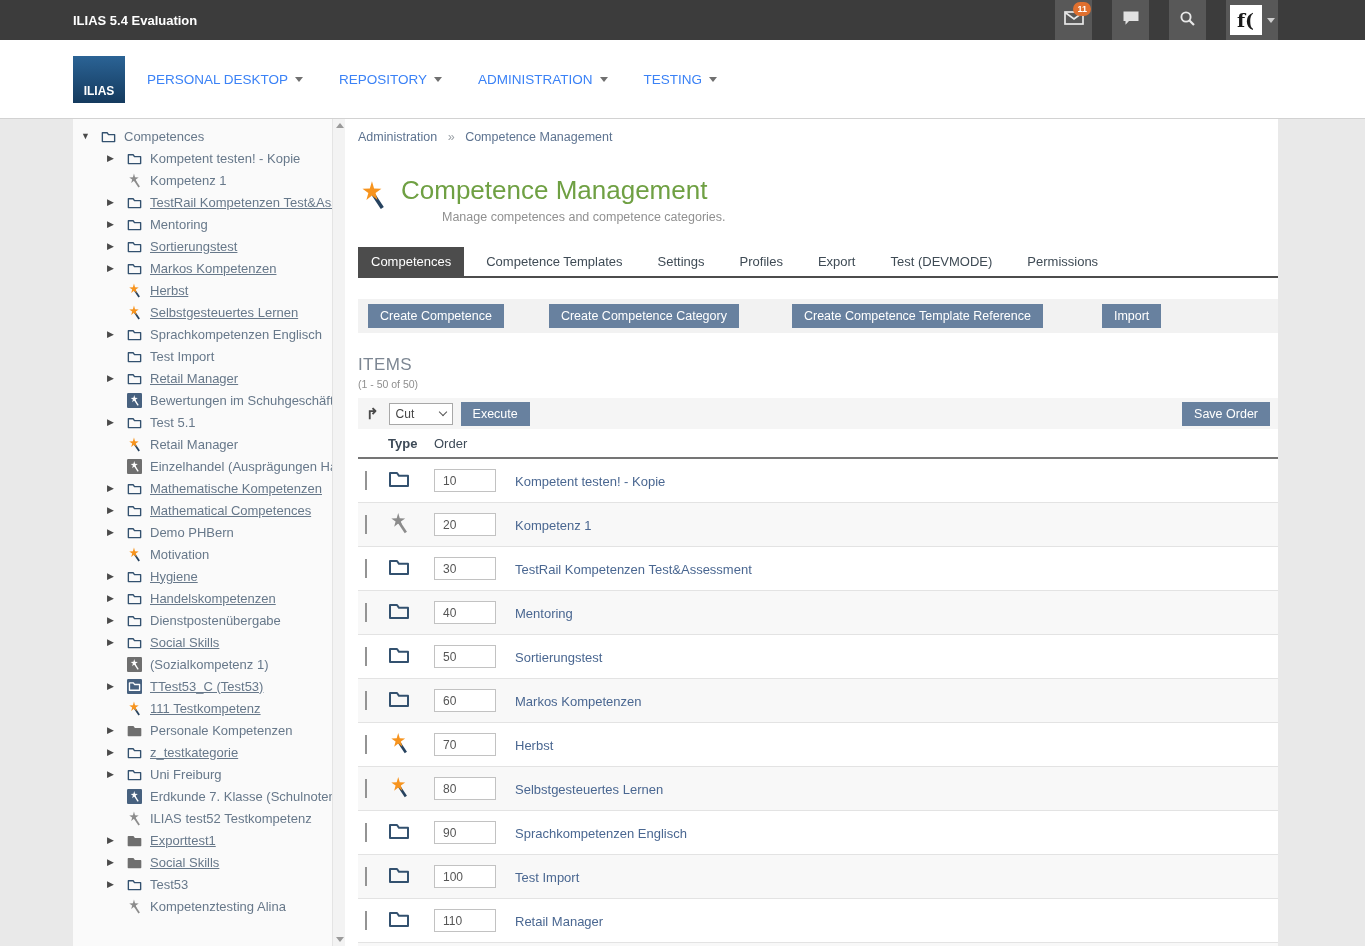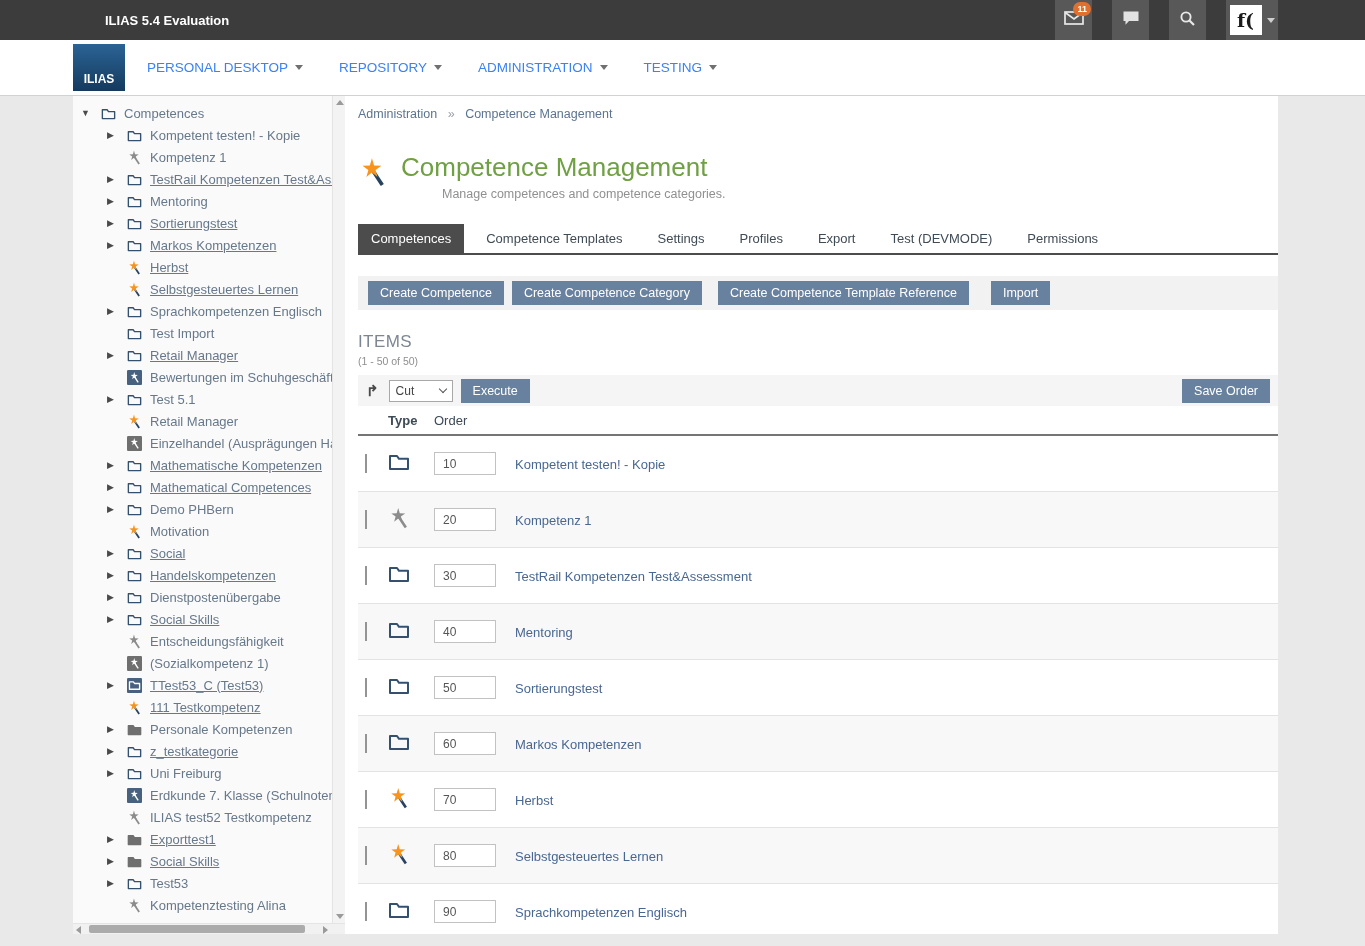--- a/index.html
+++ b/index.html
@@ -4,29 +4,29 @@
 <style>
   * { box-sizing: border-box; }
   html,body { margin:0; padding:0; }
   body {
     width:1365px; height:946px; overflow:hidden;
     font-family:"Liberation Sans", sans-serif;
     background:#e9e9e9;
   }
   
   .topbar { height:40px; background:#3c3c3c; display:flex; align-items:center; position:relative; }
-  .topbar-title { color:#ffffff; font-weight:bold; font-size:13px; margin-left:105px; }
+  .topbar-title { color:#ffffff; font-weight:bold; font-size:13px; margin-left:73px; }
   .topbar-right { position:absolute; right:87px; top:0; height:40px; display:flex; align-items:stretch; }
   .top-cell { width:37px; background:#585858; margin-left:20px; display:flex; align-items:center; justify-content:center; position:relative; cursor:pointer; }
   .top-cell.avatar-cell { width:52px; }
   .badge { position:absolute; top:2px; right:1px; background:#e0702f; color:#fff; font-size:9px; line-height:10px; padding:2px 4px; border-radius:8px; font-weight:bold; }
   .avatar-box { width:32px; height:30px; background:#ffffff; color:#1a1a1a; font-weight:bold; font-size:19px; font-family:"DejaVu Serif", serif; display:flex; align-items:center; justify-content:center; overflow:hidden; }
   .caret-sm { width:0; height:0; border-left:4px solid transparent; border-right:4px solid transparent; border-top:5px solid #cfcfcf; margin-left:5px; }
   
-  .navbar { height:56px; background:#ffffff; border-bottom:1px solid #d2d2d2; display:flex; align-items:center; }
+  .navbar { height:79px; background:#ffffff; border-bottom:1px solid #d2d2d2; display:flex; align-items:center; }
   .logo { width:52px; height:47px; margin-left:73px; background:linear-gradient(180deg,#2b6395,#143a5e); color:#fff; font-weight:bold; font-size:12px; display:flex; align-items:flex-end; justify-content:center; padding-bottom:5px; cursor:pointer; }
   .menu { display:flex; margin-left:22px; }
   .menu-item { font-size:13.5px; color:#3b82f6; margin-right:36px; display:flex; align-items:center; cursor:pointer; }
   .menu-item .caret { width:0; height:0; border-left:4px solid transparent; border-right:4px solid transparent; border-top:5px solid #707070; margin-left:7px; }
   
   .page { display:flex; height:838px; }
   .container { margin-left:73px; width:1205px; display:flex; }
   
   .tree-panel { width:272px; background:#fafafa; position:relative; overflow:hidden; flex:none; }
   .tree-items { padding-top:6px; height:827px; overflow:hidden; }
@@ -50,39 +50,39 @@
   .breadcrumb a { color:#5d7390; text-decoration:none; cursor:pointer; }
   .breadcrumb .sep { margin:0 7px; }
   .header-block { margin-top:31px; display:flex; align-items:flex-start; }
   .header-icon { margin-top:5px; flex:none; }
   .header-text { margin-left:13px; }
   .page-title { font-size:26px; color:#6fa043; font-weight:400; margin:0; line-height:30px; }
   .page-subtitle { font-size:12.5px; color:#909090; margin-top:5px;margin-left:41px; }
   .tabs { margin-top:23px; display:flex; border-bottom:2px solid #4c4c4c; margin-right:0; }
   .tab { padding:7px 13px; font-size:13px; color:#3f4b55; margin-right:9px; cursor:pointer; white-space:nowrap; }
   .tab.active { background:#4c4c4c; color:#ffffff; }
-  .actions-bar { margin-top:21px; background:#f2f2f2; padding:5px 10px; display:flex; align-items:center; }
+  .actions-bar { margin-top:21px; background:#f2f2f2; padding:5px 10px; display:flex; align-items:center;gap:37px; }
   .btn { background:#68819f; color:#ffffff; font-size:12.5px; padding:5px 12px; border:none; cursor:pointer; font-family:inherit; white-space:nowrap; }
   .actions-bar .btn { margin-right:8px; }
   .actions-bar .btn:nth-child(3) { margin-left:8px; }
   .actions-bar .btn:nth-child(4) { margin-left:14px; }
   .items-heading { margin-top:22px; font-size:17px; color:#7d8793; letter-spacing:0.4px; }
   .items-range { font-size:10.5px; color:#8f8f8f; margin-top:3px; }
   .table-toolbar { margin-top:8px; background:#f5f5f5; height:31px; display:flex; align-items:center; padding:0 8px; }
   .selectall-arrow { font-size:15px; font-weight:bold; color:#4a4a4a; margin-right:10px; cursor:pointer; line-height:1; }
   .select-box { width:64px; height:22px; background:#ffffff; border:1px solid #a8a8a8; display:flex; align-items:center; justify-content:space-between; padding:0 6px; font-size:12px; color:#444; cursor:pointer; margin-right:8px; }
   .select-box .chev { width:6px; height:6px; border-right:1.5px solid #555; border-bottom:1.5px solid #555; transform:rotate(45deg); margin-top:-3px; }
   .save-order { margin-left:auto; }
   
   .thead { display:flex; align-items:center; height:30px; font-size:13px; color:#3d4a57; border-bottom:2px solid #757575; }
   .col-check { width:30px; flex:none; padding-left:7px; }
   .col-type { width:46px; flex:none;font-weight:bold; }
   .col-order { width:81px; flex:none; }
   .col-title { flex:1; }
-  .trow { display:flex; align-items:center; height:56px; border-bottom:1px solid #e3e3e3; background:#ffffff; }
+  .trow { display:flex; align-items:center; height:44px; border-bottom:1px solid #e3e3e3; background:#ffffff; }
   .trow:nth-child(even) { background:#f8f8f8; }
   .cb { width:13px; height:13px; border:1px solid #949494; background:#fff; cursor:pointer; }
   .type-icon { display:flex; align-items:center; }
   .order-input { width:62px; height:23px; border:1px solid #c2c2c2; font-size:12px; color:#555; padding:0 0 0 8px; font-family:inherit; background:#fff; }
   .row-title { font-size:13px; color:#4a6791; cursor:pointer; }
 </style>
 </head>
 <body>
 
 <div class="topbar">
@@ -363,21 +363,21 @@
     <span class="tree-label">Motivation</span>
   </div>
 
   <div class="tree-row">
     <span class="arrow">▶</span>
     <span class="ticon">
               <svg width="15" height="13" viewBox="0 0 22 19">
                 <path d="M2 17 V4 H9 L11 6.8 H20 V17 Z" fill="none" stroke="#33516f" stroke-width="2" stroke-linejoin="round"></path>
               </svg>
             </span>
-    <span class="tree-label link">Social</span>
+    <span class="tree-label link">Hygiene</span>
   </div>
 
   <div class="tree-row">
     <span class="arrow">▶</span>
     <span class="ticon">
               <svg width="15" height="13" viewBox="0 0 22 19">
                 <path d="M2 17 V4 H9 L11 6.8 H20 V17 Z" fill="none" stroke="#33516f" stroke-width="2" stroke-linejoin="round"></path>
               </svg>
             </span>
     <span class="tree-label link">Handelskompetenzen</span>
@@ -396,30 +396,20 @@
   <div class="tree-row">
     <span class="arrow">▶</span>
     <span class="ticon">
               <svg width="15" height="13" viewBox="0 0 22 19">
                 <path d="M2 17 V4 H9 L11 6.8 H20 V17 Z" fill="none" stroke="#33516f" stroke-width="2" stroke-linejoin="round"></path>
               </svg>
             </span>
     <span class="tree-label link">Social Skills</span>
   </div>
 
-  <div class="tree-row">
-    <span class="arrow"></span>
-    <span class="ticon">
-              <svg width="15" height="15" viewBox="0 0 20 20">
-                <line x1="9.6" y1="8.6" x2="16.2" y2="18.6" stroke="#8c8c8c" stroke-width="2.4"></line>
-                <path d="M9.3 0.8 L10.7 5.6 L15.6 5.9 L11.7 8.6 L13 13.3 L9.3 10.4 L5.6 13.3 L6.9 8.6 L3 5.9 L7.9 5.6 Z" fill="#8c8c8c"></path>
-              </svg>
-            </span>
-    <span class="tree-label">Entscheidungsfähigkeit</span>
-  </div>
 
   <div class="tree-row">
     <span class="arrow"></span>
     <span class="ticon">
               <svg width="15" height="15" viewBox="0 0 20 20">
                 <rect width="20" height="20" rx="1.5" fill="#6f6f6f"></rect>
                 <g transform="translate(2.6,2.2) scale(0.76)">
                   <line x1="9.6" y1="8.6" x2="16.2" y2="18.6" stroke="#ffffff" stroke-width="2.4"></line>
                   <path d="M9.3 0.8 L10.7 5.6 L15.6 5.9 L11.7 8.6 L13 13.3 L9.3 10.4 L5.6 13.3 L6.9 8.6 L3 5.9 L7.9 5.6 Z" fill="#ffffff"></path>
                 </g>

